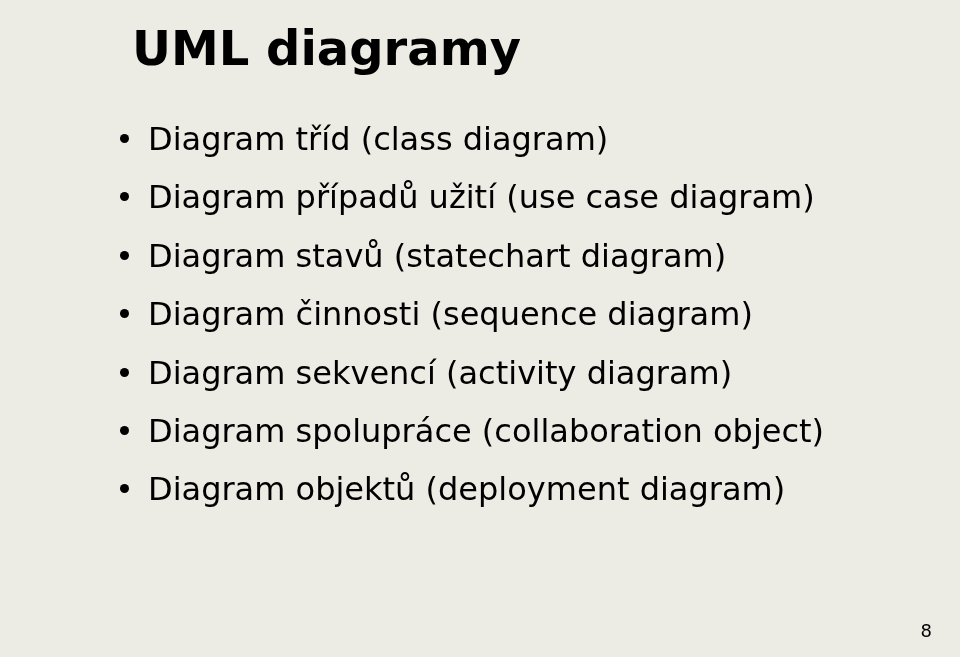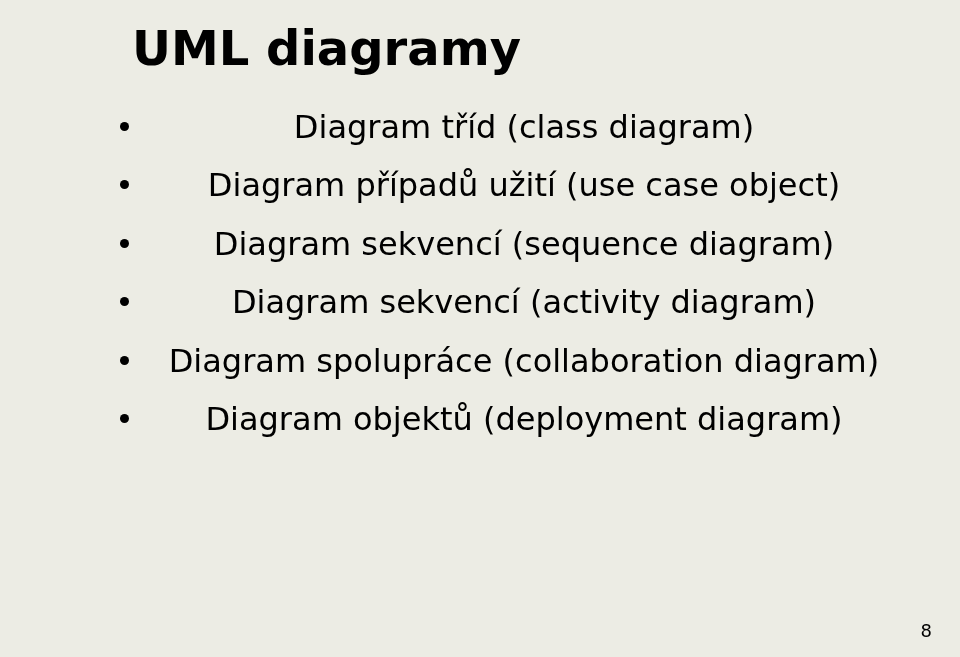--- a/index.html
+++ b/index.html
@@ -15,27 +15,26 @@
   .slide {
     width: 960px;
     height: 657px;
     position: relative;
     box-sizing: border-box;
     padding: 20px 60px 30px 60px;
   }
   .title {
     font-size: 48px;
     font-weight: bold;
-    margin: 0 0 28px 72px;
+    margin: 0 0 40px 72px;
   }
   ul.bullets {
     list-style: none;
     margin: 0;
     padding: 0 0 0 60px;
-    text-align: center;
   }
   ul.bullets li {
     font-size: 32px;
     line-height: 1.45;
     position: relative;
     padding-left: 28px;
     margin: 0 0 12px 0;
   }
   ul.bullets li::before {
     content: "";
@@ -56,21 +55,22 @@
   }
 </style>
 </head>
 <body>
 
 <div class="slide">
   <h1 class="title">UML diagramy</h1>
 
   <ul class="bullets">
     <li>Diagram tříd (class diagram)</li>
-    <li>Diagram případů užití (use case object)</li>
-    <li>Diagram sekvencí (sequence diagram)</li>
+    <li>Diagram případů užití (use case diagram)</li>
+    <li>Diagram stavů (statechart diagram)</li>
+    <li>Diagram činnosti (sequence diagram)</li>
     <li>Diagram sekvencí (activity diagram)</li>
-    <li>Diagram spolupráce (collaboration diagram)</li>
+    <li>Diagram spolupráce (collaboration object)</li>
     <li>Diagram objektů (deployment diagram)</li>
   </ul>
 
   <div class="page-num">8</div>
 </div>
 
 </body></html>

